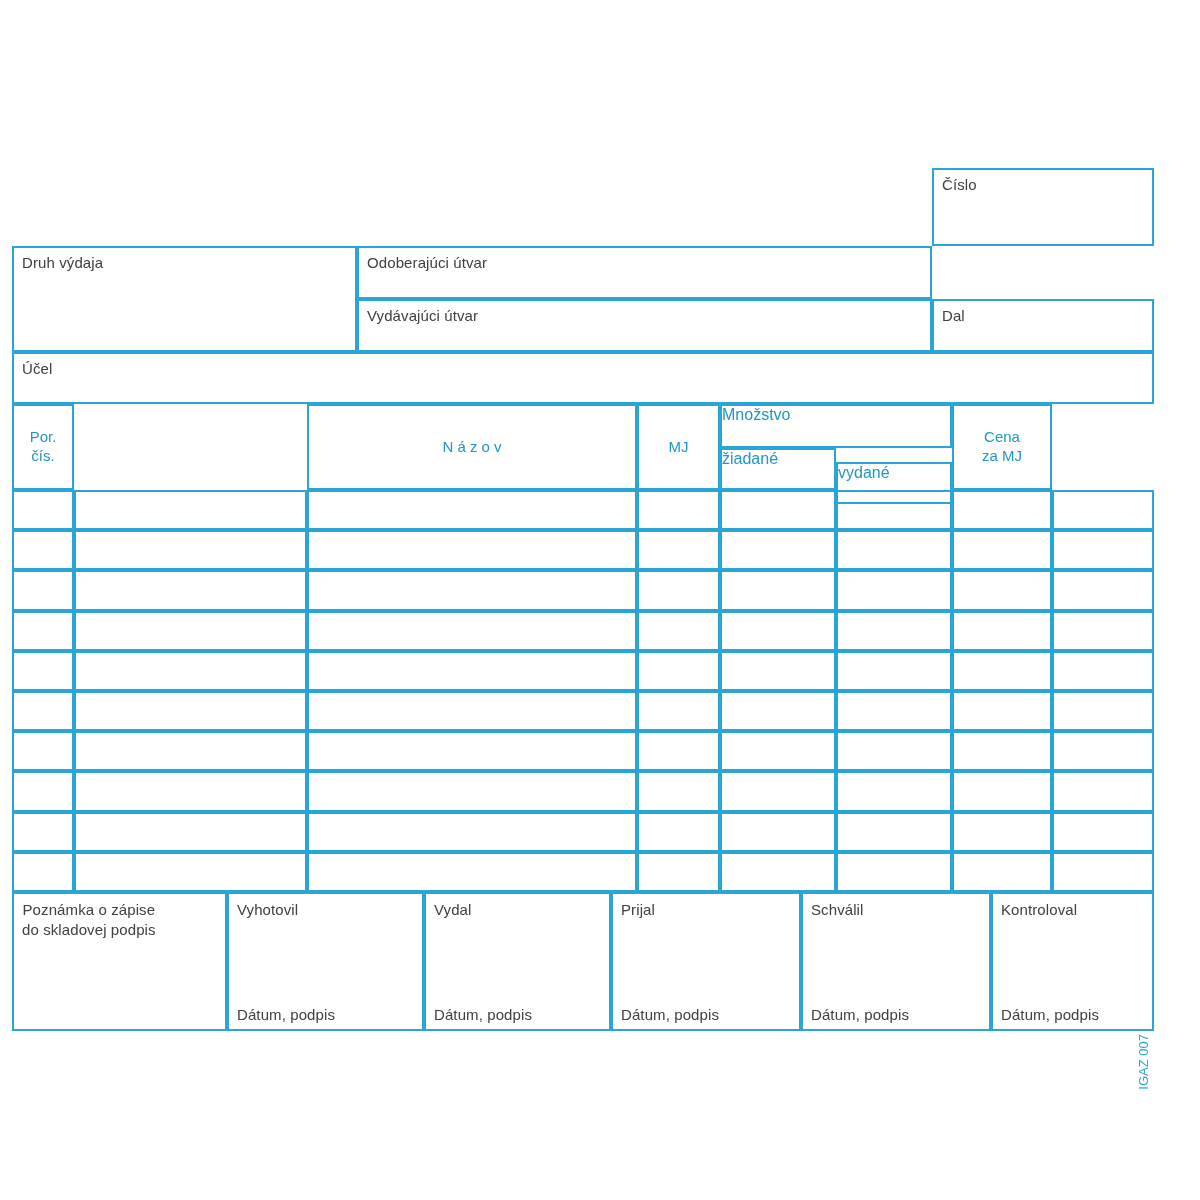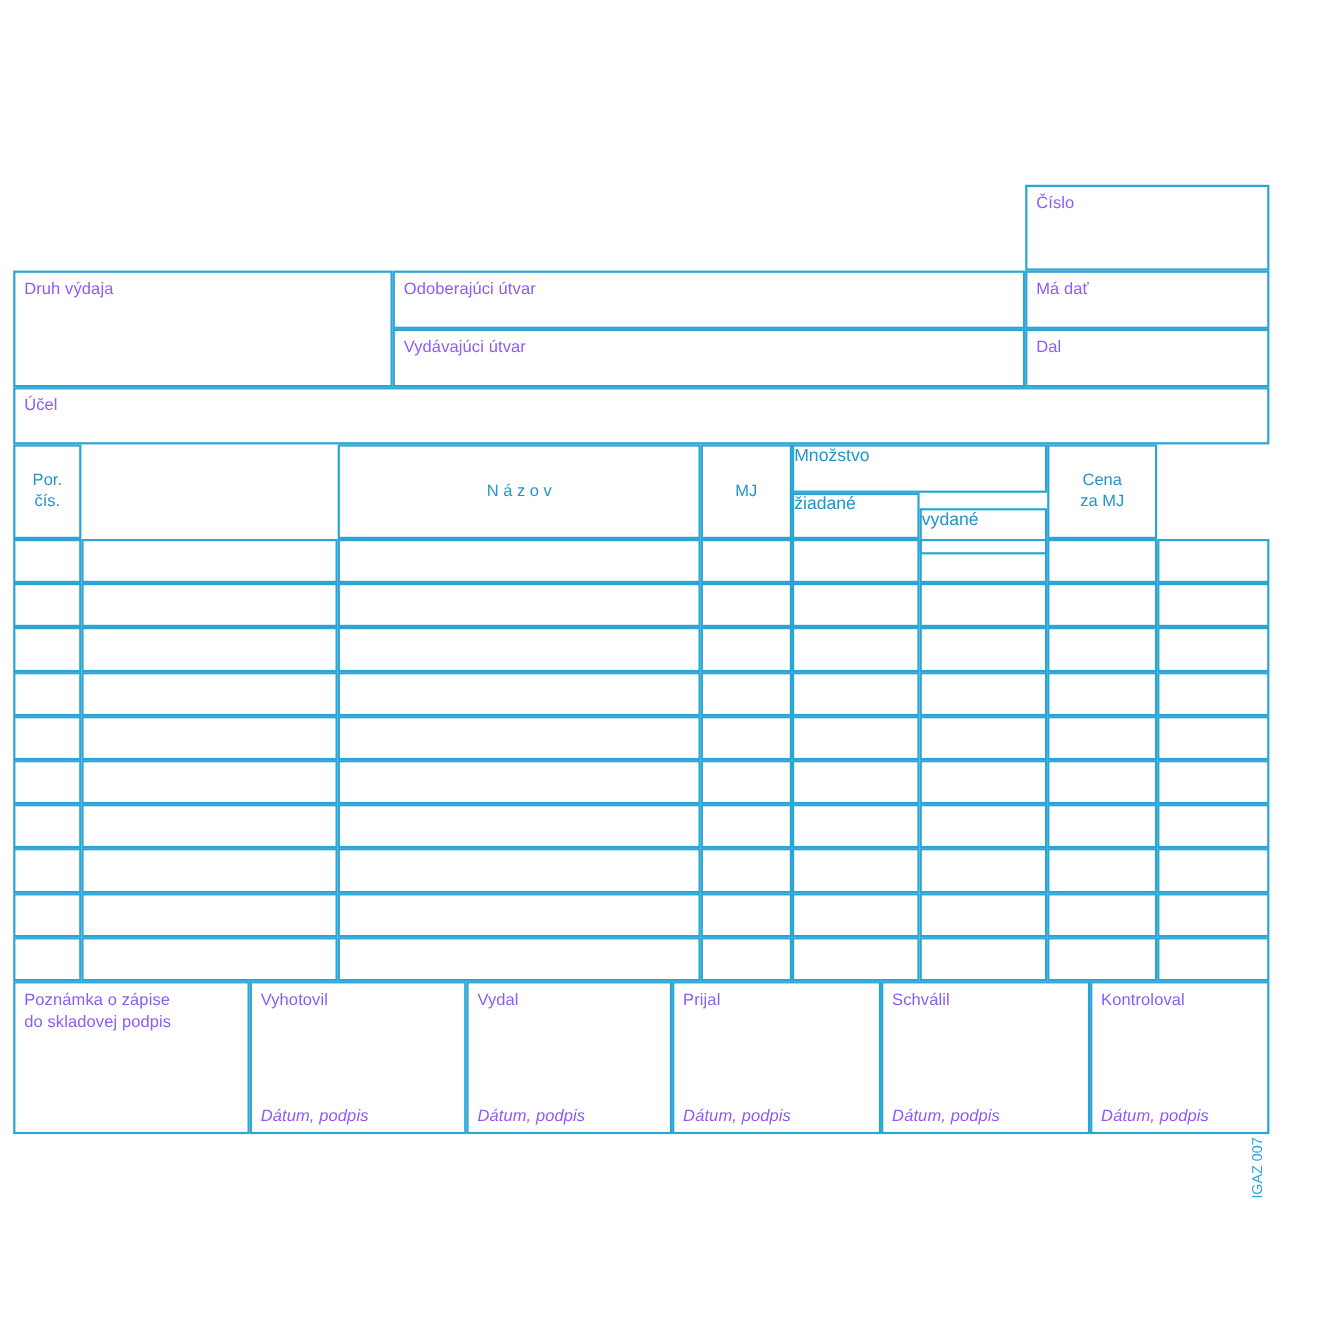--- a/index.html
+++ b/index.html
@@ -25,26 +25,26 @@
   }
   
   .bx {
     border: 2px solid #2aa5d6;
     box-sizing: border-box;
     position: relative;
   }
   .lbl {
     position: absolute;
     font-size: 15px;
-    color: #8b5cf6;
+    color: #404040;
     white-space: nowrap;
     letter-spacing: 0.1px;
   }
   .lbl.tl { left: 8px; top: 6px; }
-  .lbl.bl { left: 8px; bottom: 6px; font-style: italic; }
+  .lbl.bl { left: 8px; bottom: 6px; }
 
   
   .top-band {
     position: absolute;
     left: 0; top: 0;
     width: 1142px; height: 78px;
   }
   .org-box {
     position: absolute; left: 0; top: 0;
     width: 920px; height: 78px;
@@ -115,21 +115,21 @@
   .v7 { left: 1040px; width: 102px; }
 
   
   .footer { position: absolute; left: 0; top: 724px; width: 1142px; height: 139px; }
   .f-pozn { left: 0; width: 215px; }
   .f-vyh  { left: 215px; width: 197px; }
   .f-vydal{ left: 412px; width: 187px; }
   .f-prij { left: 599px; width: 190px; }
   .f-schv { left: 789px; width: 190px; }
   .f-kontr{ left: 979px; width: 163px; }
-  .fcell { position: absolute; top: 0; height: 139px; }
+  .fcell { position: absolute; top: 0; height: 139px; text-align: center; }
   .fcell .tl { font-size: 15px; line-height: 1.3; }
   .fcell .bl { font-size: 15px; }
 
   .code {
     position: absolute;
     right: -4px;
     bottom: 4px;
     font-size: 13px;
     color: #2aa5d6;
     transform: rotate(-90deg);
@@ -158,23 +158,20 @@
   <div class="band2">
     <div class="druh bx">
       <span class="lbl tl">Druh výdaja</span>
     </div>
     <div class="odober bx">
       <span class="lbl tl">Odoberajúci útvar</span>
     </div>
     <div class="vydav bx">
       <span class="lbl tl">Vydávajúci útvar</span>
     </div>
-    <div class="madat bx">
-      <span class="lbl tl">Má dať</span>
-    </div>
     <div class="dal bx">
       <span class="lbl tl">Dal</span>
     </div>
   </div>
 
   <div class="ucel bx">
     <span class="lbl tl">Účel</span>
   </div>
 
   <div class="table">

